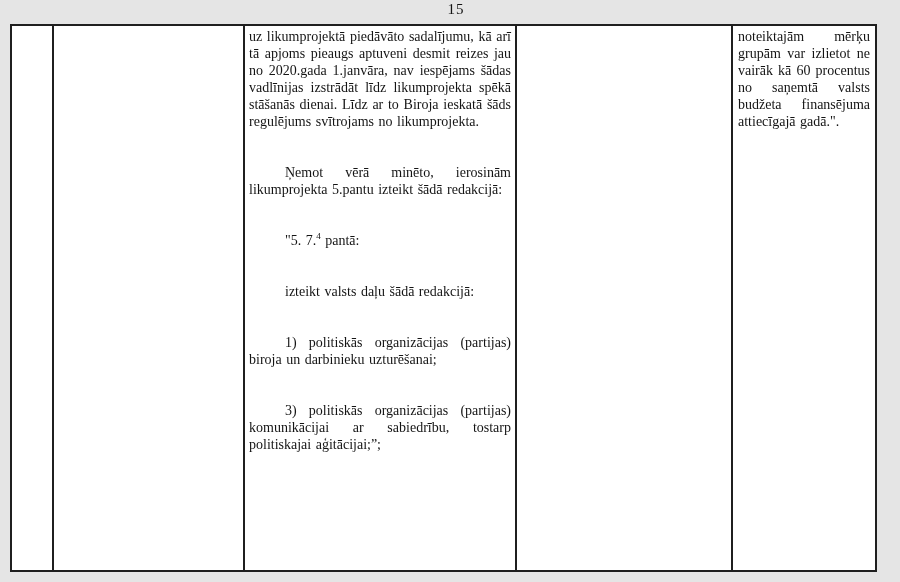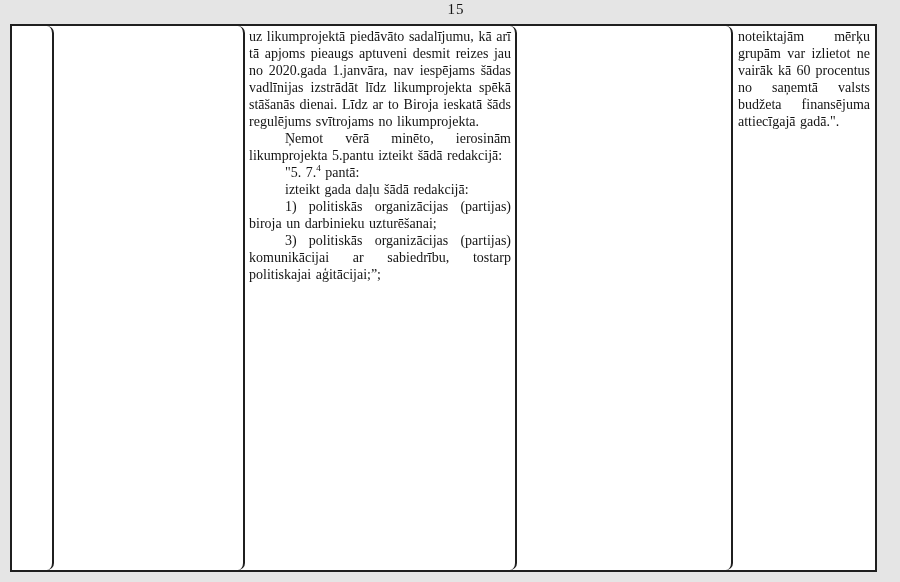--- a/index.html
+++ b/index.html
@@ -33,60 +33,60 @@
     height: 548px;
     display: flex;
     border: 2px solid #1f1f1f;
     box-sizing: border-box;
     background: #ffffff;
   }
   .col {
     box-sizing: border-box;
     height: 100%;
     overflow: hidden;
-    border-radius: 7px;
   }
   .col-divider {
     border-right: 2px solid #1f1f1f;
   }
   .col1 { width: 42px; }
   .col2 { width: 191px; }
   .col3 { width: 272px; padding: 2px 4px 0 4px; }
   .col4 { width: 216px; }
   .col5 { flex: 1; padding: 2px 5px 12px 5px; }
   .para {
     margin: 0;
     font-size: 14px;
     line-height: 17px;
     text-align: justify;
     word-spacing: 1px;
   }
   .para.indent {
     text-indent: 36px;
+    margin-top: 34px;
   }
   .para sup {
     font-size: 9px;
     line-height: 0;
     vertical-align: super;
   }
 </style>
 </head>
 <body>
 
 <div class="page">
   <div class="page-number">15</div>
 
   <div class="doc-table">
     <div class="col col1 col-divider"></div>
     <div class="col col2 col-divider"></div>
     <div class="col col3 col-divider">
         <p class="para"><span>uz likumprojektā piedāvāto sadalījumu, kā arī tā apjoms pieaugs aptuveni desmit reizes jau no 2020.gada 1.janvāra, nav iespējams šādas vadlīnijas izstrādāt līdz likumprojekta spēkā stāšanās dienai. Līdz ar to Biroja ieskatā šāds regulējums svītrojams no likumprojekta.</span></p>
         <p class="para indent"><span>Ņemot vērā minēto, ierosinām likumprojekta 5.pantu izteikt šādā redakcijā:</span></p>
         <p class="para indent"><span>"5. 7.</span><sup>4</sup><span> pantā:</span></p>
-        <p class="para indent"><span>izteikt gada daļu šādā redakcijā:</span></p>
+        <p class="para indent"><span>izteikt valsts daļu šādā redakcijā:</span></p>
         <p class="para indent"><span>1) politiskās organizācijas (partijas) biroja un darbinieku uzturēšanai;</span></p>
         <p class="para indent"><span>3) politiskās organizācijas (partijas) komunikācijai ar sabiedrību, tostarp politiskajai aģitācijai;”;</span></p>
       </div>
     <div class="col col4 col-divider"></div>
     <div class="col col5">
         <p class="para"><span>noteiktajām mērķu grupām var izlietot ne vairāk kā 60 procentus no saņemtā valsts budžeta finansējuma attiecīgajā gadā.".</span></p>
       </div>
   </div>
 </div>
 

